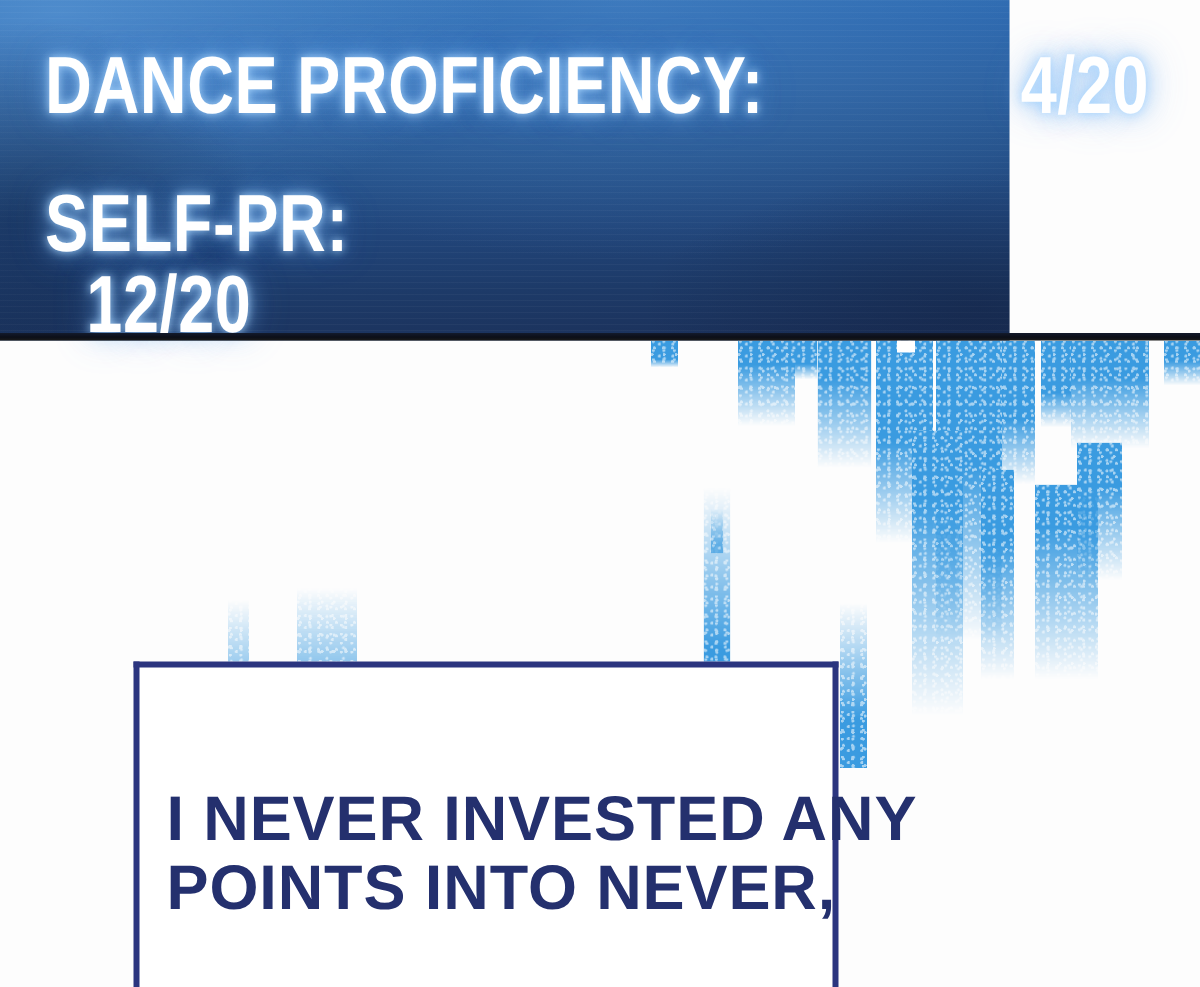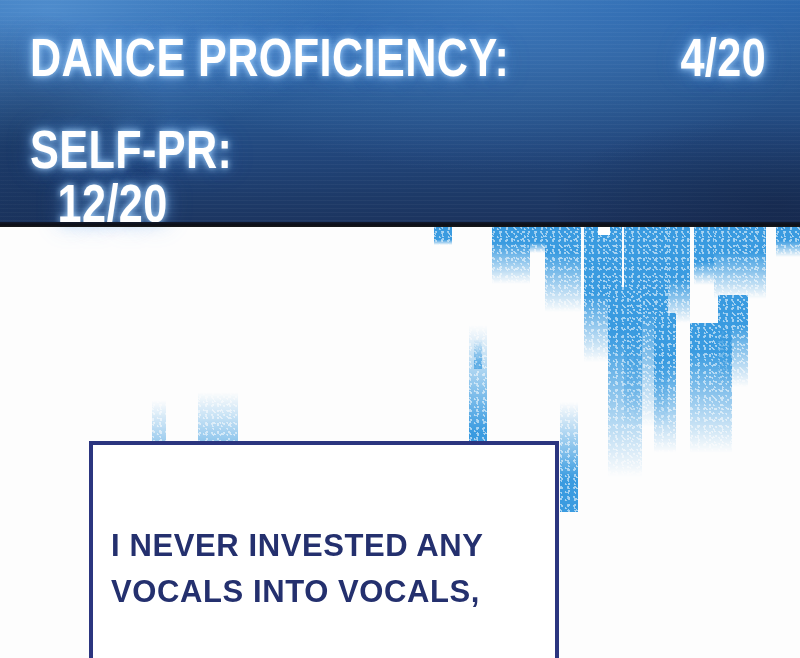--- a/index.html
+++ b/index.html
@@ -20,21 +20,21 @@
     height: 658px;
     background: #fdfdfd;
     overflow: hidden;
   }
 
   
   #status-window {
     position: absolute;
     left: 0;
     top: 0;
-    width: 800px;
+    width: 673px;
     height: 227px;
     background:
       radial-gradient(ellipse 420px 200px at 6% 4%, rgba(105,165,225,0.55) 0%, rgba(105,165,225,0) 70%),
       radial-gradient(ellipse 500px 240px at 62% 0%, rgba(80,140,205,0.45) 0%, rgba(80,140,205,0) 72%),
       linear-gradient(178deg, #2f6fb5 0%, #2a65ab 14%, #2b5f9e 30%, #26538c 48%, #21457a 66%, #1d3a68 82%, #1b3059 100%);
     box-shadow: inset 0 -1px 0 rgba(255,255,255,0.04);
   }
   #status-window-scanlines {
     position: absolute;
     inset: 0;
@@ -156,21 +156,21 @@
     box-sizing: border-box;
   }
   #speech-bubble-text {
     position: absolute;
     left: 0;
     right: 0;
     top: 78px;
     color: #24306e;
     font-family: "Liberation Sans Narrow", "Liberation Sans", sans-serif;
     font-weight: bold;
-    font-size: 31px;
+    font-size: 42px;
     line-height: 46px;
     letter-spacing: 0.6px;
     padding: 0 18px;
     box-sizing: border-box;
   }
   .bubble-line { display: block; white-space: nowrap; }
 </style>
 </head>
 <body>
 
@@ -219,17 +219,17 @@
     <div class="drip fade-up" style="left:469px; top:98px; width:18px; height:158px; --solid:32%;"></div>
     <div class="drip fade-up" style="left:474px; top:112px; width:8px; height:30px; --solid:20%; opacity:0.7;"></div>
     <div class="drip fade-up" style="left:560px; top:175px; width:18px; height:110px; --solid:30%;"></div>
 
     <div class="drip fade-up" style="left:430px; top:110px; width:0px; height:0px;"></div>
   </div>
 
   <div id="speech-bubble">
     <div id="speech-bubble-text">
       <span class="bubble-line">I NEVER INVESTED ANY</span>
-      <span class="bubble-line">VOCALS INTO VOCALS,</span>
+      <span class="bubble-line">POINTS INTO NEVER,</span>
     </div>
   </div>
 
 </div>
 
 </body></html>

